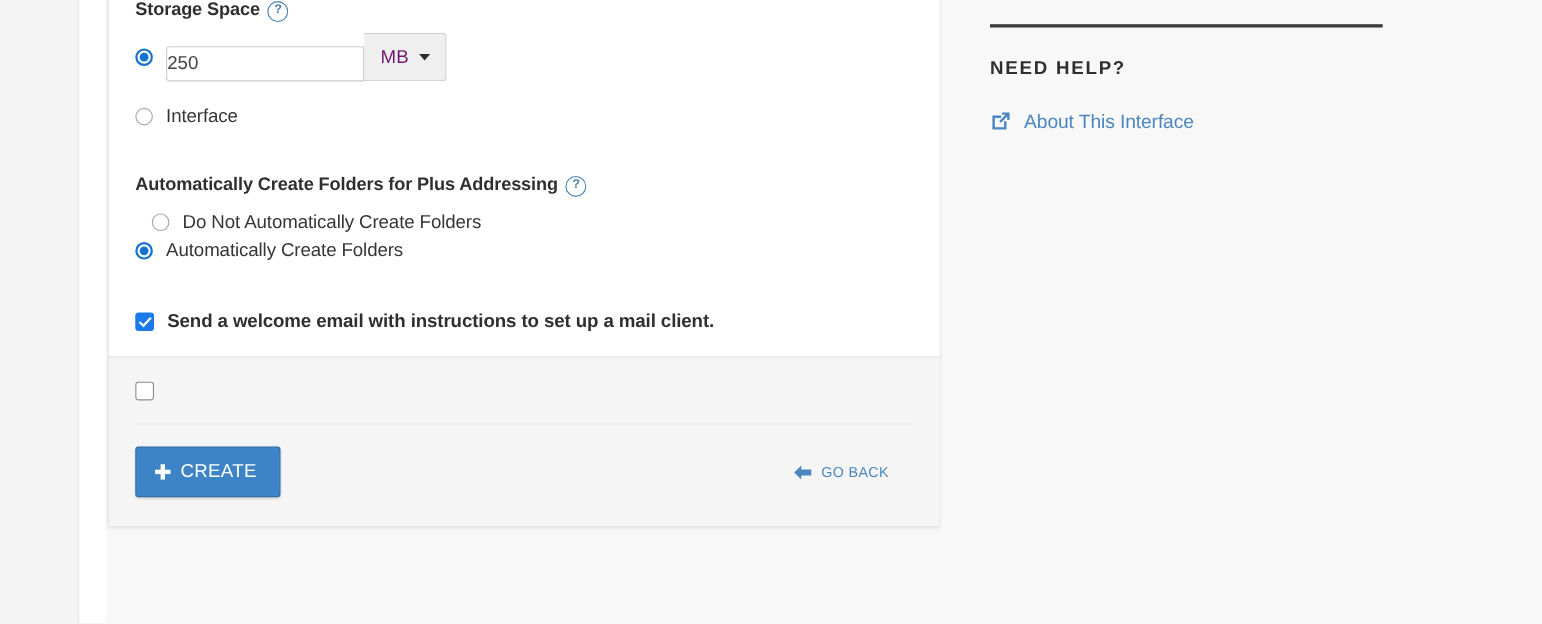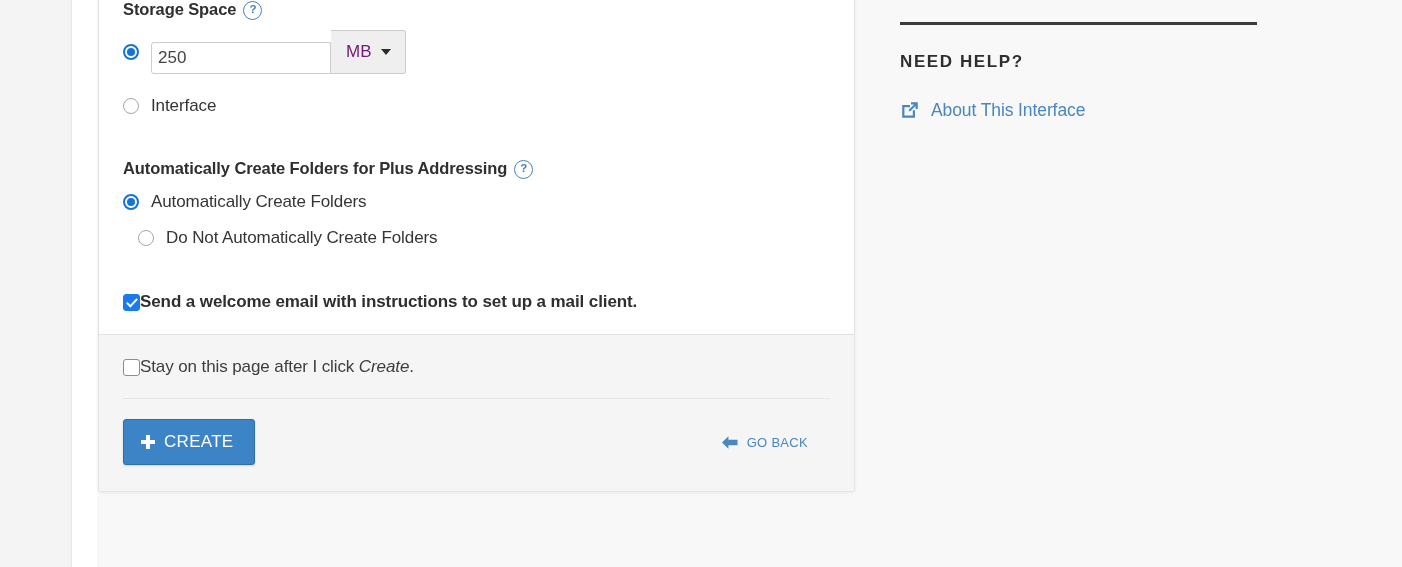--- a/index.html
+++ b/index.html
@@ -145,21 +145,21 @@
     align-items: stretch;
     height: 44px;
   }
   .text-input {
     width: 180px;
     border: 1px solid #cccccc;
     border-radius: 3px 0 0 3px;
     background: #ffffff;
     font-size: 17px;
     color: #444444;
-    padding: 0 6px;
+    padding: 0 0;
     box-sizing: border-box;
     font-family: "Liberation Sans", sans-serif;
     outline: none;
     margin-top: 12px;
   }
   .unit-select {
     display: flex;
     align-items: center;
     gap: 9px;
     padding: 0 14px 0 15px;
@@ -176,20 +176,21 @@
     width: 0; height: 0;
     border-left: 5px solid transparent;
     border-right: 5px solid transparent;
     border-top: 6px solid #2b2b2b;
   }
 
   
   .check-row {
     display: flex;
     align-items: center;
+    gap: 12px;
   }
   .checkbox {
     width: 17px; height: 17px;
     border-radius: 3px;
     box-sizing: border-box;
     flex: 0 0 auto;
     cursor: pointer;
     position: relative;
   }
   .checkbox.off {
@@ -355,43 +356,42 @@
         </div>
 
         <div class="field-group spaced">
           <div class="field-label">
             <span>Automatically Create Folders for Plus Addressing</span>
             <span class="help-icon">
                 <span>?</span>
               </span>
           </div>
 
+          <div class="radio-row indent">
+            <span class="radio off"></span>
+            <span class="radio-label">Do Not Automatically Create Folders</span>
+          </div>
+
           <div class="radio-row">
             <span class="radio on"></span>
             <span class="radio-label">Automatically Create Folders</span>
-          </div>
-
-          <div class="radio-row indent">
-            <span class="radio off"></span>
-            <span class="radio-label">Do Not Automatically Create Folders</span>
           </div>
         </div>
 
         <div class="check-row welcome-row">
           <span class="checkbox on"></span>
           <span class="check-label-bold">Send a welcome email with instructions to set up a mail client.</span>
         </div>
 
       </div>
 
       <div class="card-footer">
 
         <div class="check-row">
           <span class="checkbox off"></span>
-          <span class="check-label"><span>Stay on this page after I click </span><i>Create</i><span>.</span></span>
         </div>
 
         <div class="footer-divider"></div>
 
         <div class="actions-row">
           <button class="btn-create">
             <span class="plus-icon"></span>
             <span>CREATE</span>
           </button>
 

